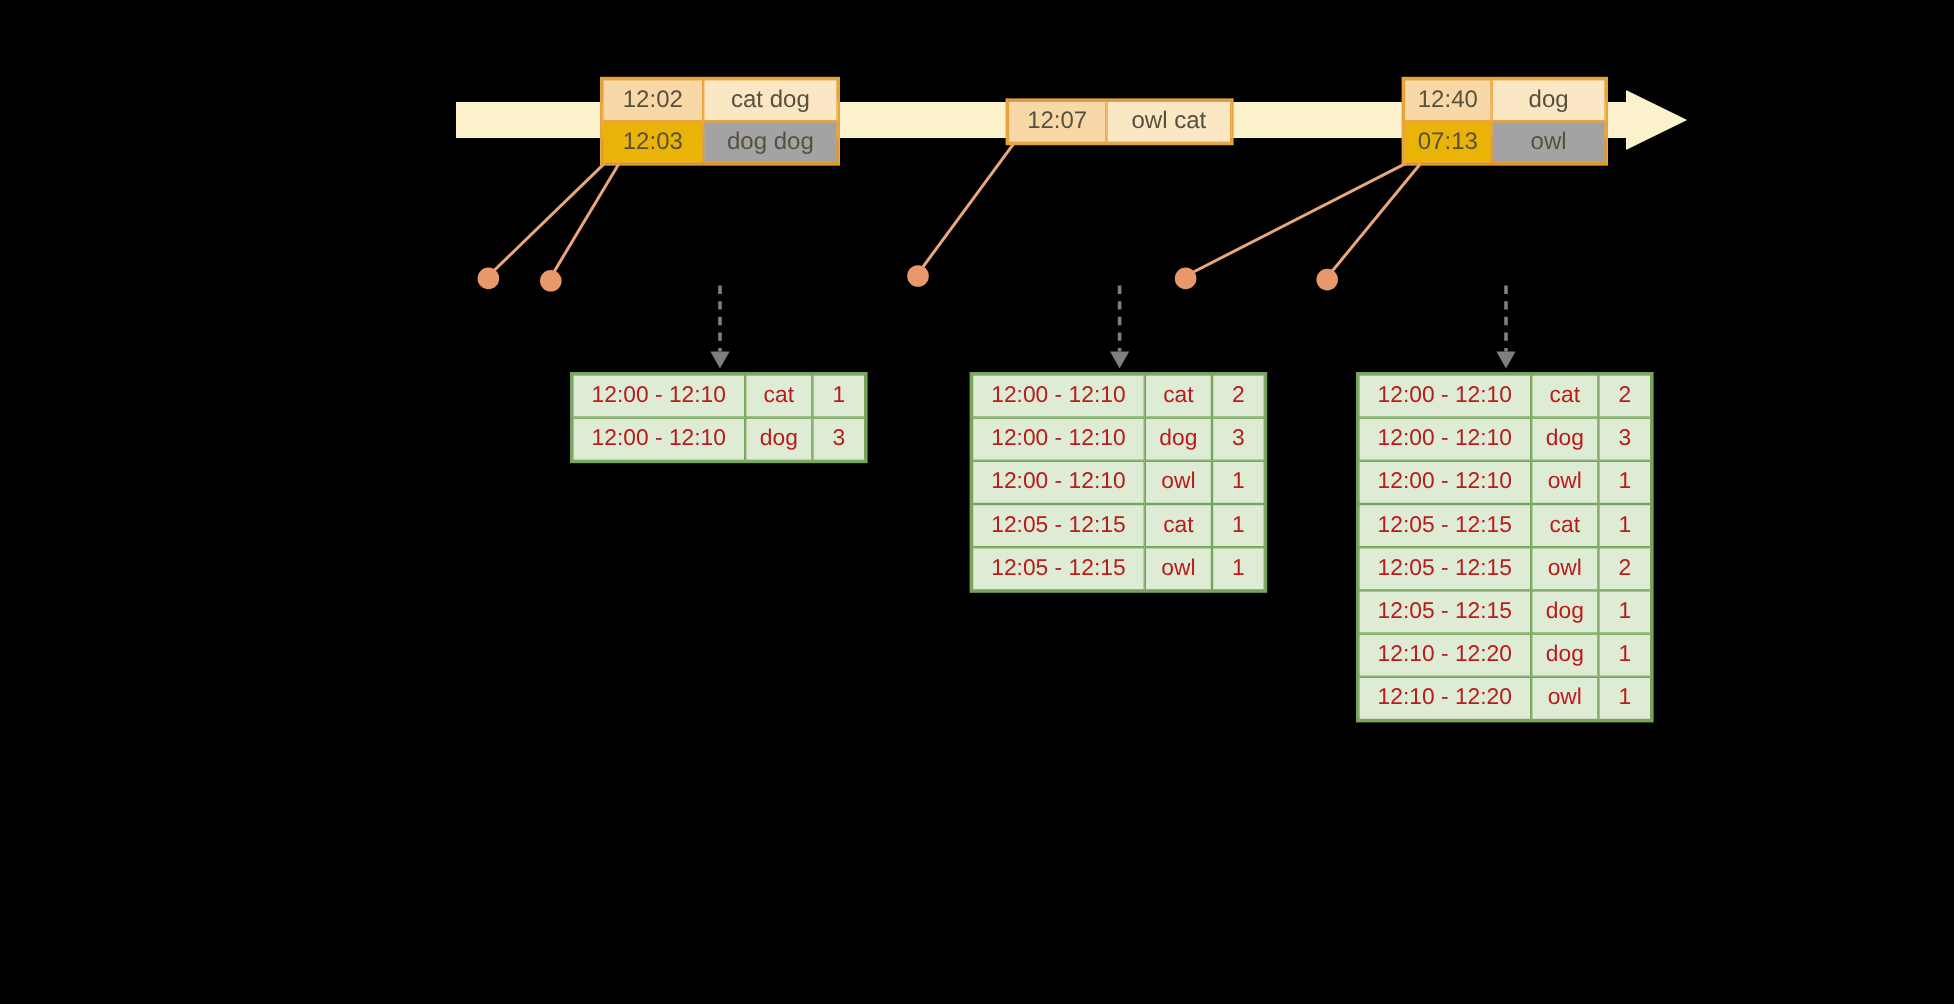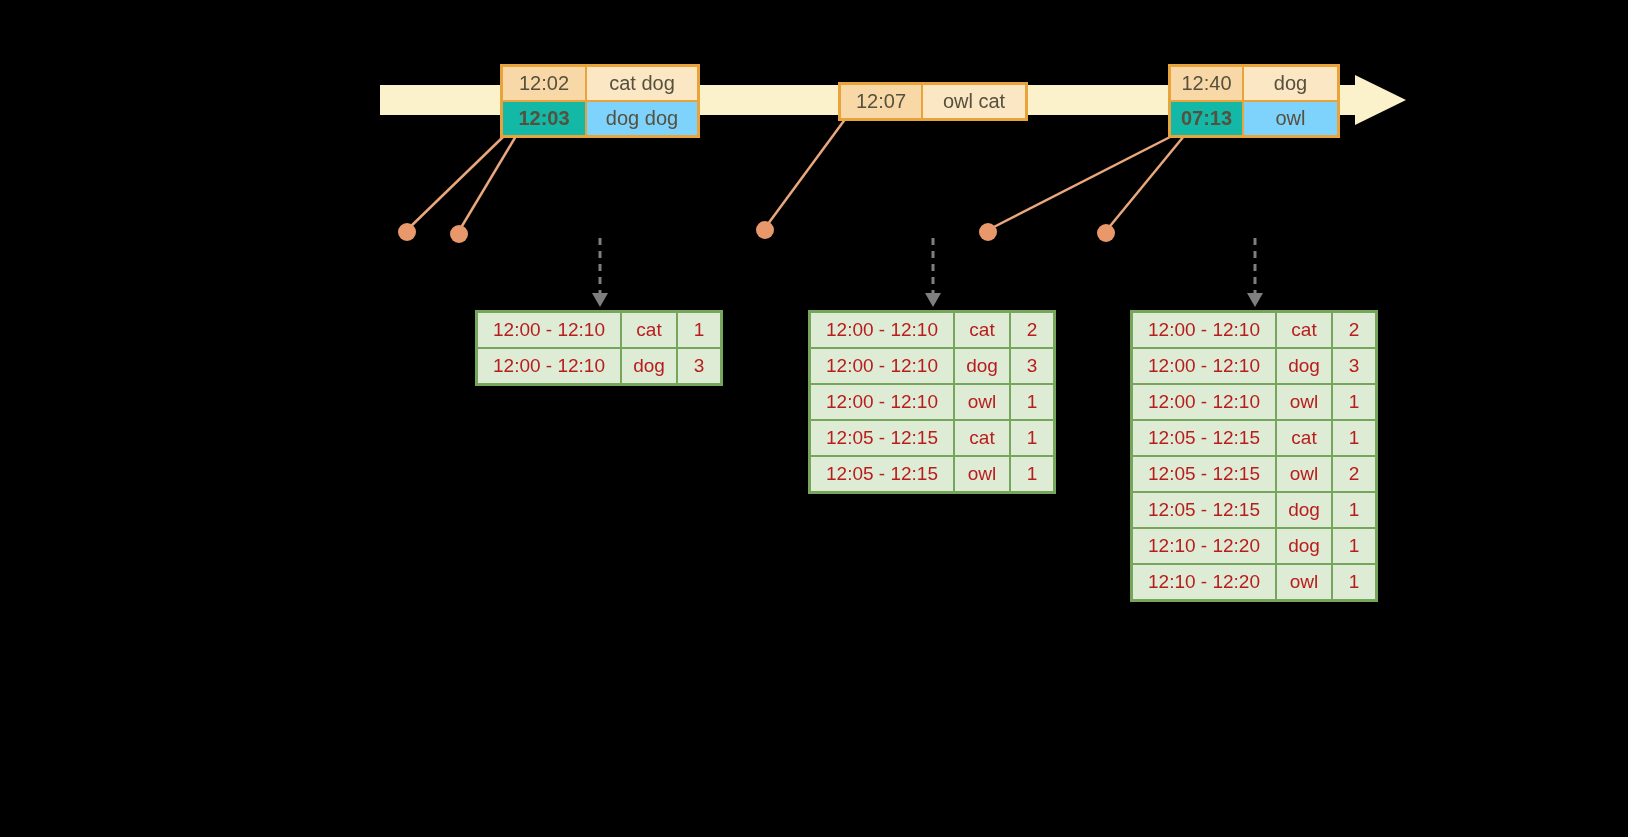--- a/index.html
+++ b/index.html
@@ -10,22 +10,22 @@
 
   
   .etable { position:absolute; display:grid; border:2px solid #E9A33B; }
   .etable .cell { border:1px solid #E9A33B; display:flex; align-items:center; justify-content:center;
                   font-size:20px; color:#56503E; }
   .et0 { left:500px; top:64px;  grid-template-columns:84px 112px; grid-auto-rows:35px; }
   .et1 { left:838px; top:82px;  grid-template-columns:82px 104px; grid-auto-rows:35px; }
   .et2 { left:1168px; top:64px; grid-template-columns:73px 95px;  grid-auto-rows:35px; }
   .etable .c-time.row0  { background:#F9D8A8; }
   .etable .c-words.row0 { background:#FBE7C4; }
-  .etable .c-time.row1  { background:#14b8a6;font-weight:bold; }
-  .etable .c-words.row1 { background:#7dd3fc; }
+  .etable .c-time.row1  { background:#eab308; }
+  .etable .c-words.row1 { background:#a3a3a3; }
 
   
   .rtable { position:absolute; display:grid; border:2.5px solid #76A65B;
             grid-template-columns:144px 56px 44px; grid-auto-rows:36px; }
   .rtable .cell { border:1px solid #76A65B; background:#DEEBD5; display:flex; align-items:center;
                   justify-content:center; font-size:19px; color:#b91c1c; }
   .rt0 { left:475px;  top:310px; }
   .rt1 { left:808px;  top:310px; }
   .rt2 { left:1130px; top:310px; }
 </style>

